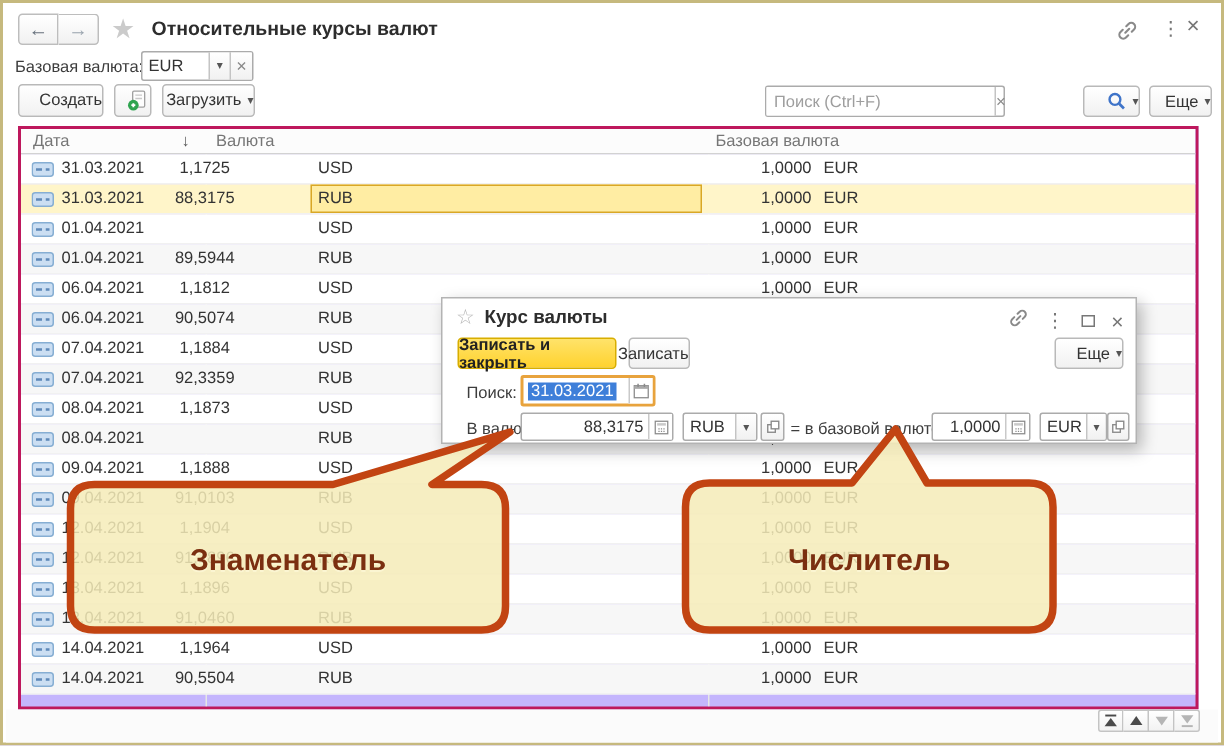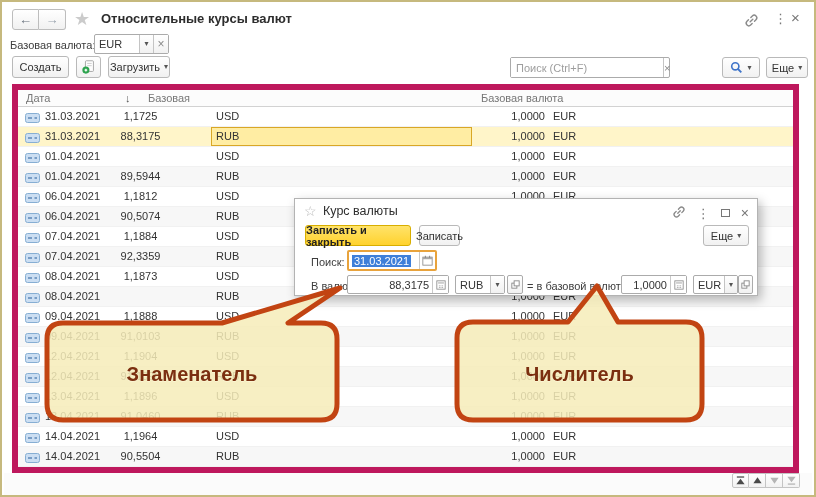--- a/index.html
+++ b/index.html
@@ -1,20 +1,20 @@
 <!DOCTYPE html>
 <html><head>
 <meta charset="utf-8">
 <style>
 *{box-sizing:border-box;margin:0;padding:0}
 html,body{width:816px;height:497px;overflow:hidden}
 .win{position:relative;width:816px;height:497px;background:#fff;border:2px solid #C6B97E;
      font-family:"Liberation Sans",sans-serif;font-size:11px;color:#333}
 .abs{position:absolute}
-.btn{position:absolute;display:flex;align-items:center;justify-content:center;gap:4px;
+.btn{position:absolute;display:flex;align-items:center;justify-content:flex-end;gap:4px;
      background:linear-gradient(#FFFFFF,#F1F1F1);border:1px solid #B9B9B9;border-radius:3px;
      font-size:11px;color:#333;cursor:pointer}
 .arr{font-size:8px;color:#555;line-height:1}
 .ico-x{color:#8a8a8a;font-size:12px;line-height:1}
 
 .navgrp{position:absolute;left:10px;top:7px;display:flex}
 .navbtn{width:27px;height:21px;background:linear-gradient(#fff,#F1F1F1);border:1px solid #BDBDBD;
         display:flex;align-items:center;justify-content:center;font-size:13px;cursor:pointer}
 .navbtn:first-child{border-radius:3px 0 0 3px}
 .navbtn:last-child{border-radius:0 3px 3px 0;border-left:none}
@@ -22,21 +22,21 @@
 .title{position:absolute;left:99px;top:9px;font-size:13px;font-weight:bold;color:#2d2d2d}
 .dots{font-size:13px;color:#777;line-height:1}
 .maxbox{width:9px;height:8px;border:1.4px solid #777}
 
 .flabel{position:absolute;left:8px;top:37px;color:#3d3d3d}
 .combo{position:absolute;display:flex;height:20px;border:1px solid #ABABAB;border-radius:2px;background:#fff}
 .combo .cval{display:flex;align-items:center;padding:0 4px}
 .combo .cseg{display:flex;align-items:center;justify-content:center;border-left:1px solid #C4C4C4;
              background:linear-gradient(#fff,#F1F1F1);cursor:pointer}
 
-.table{position:absolute;left:10px;top:82px;width:787px;height:389px;border:6px solid #be185d;background:#5eead4;overflow:hidden}
+.table{position:absolute;left:10px;top:82px;width:787px;height:389px;border:2px solid #be185d;background:#c4b5fd;overflow:hidden}
 .thead{position:absolute;left:0;top:0;right:0;height:17px;border-bottom:1px solid #D2D2D2;background:#FCFCFC;color:#767676}
 .th{position:absolute;line-height:16px}
 .vsep{position:absolute;top:0;bottom:0;width:1px;background:#E6E6E6}
 .trow{position:absolute;left:0;right:0;height:20px;border-bottom:1px solid #F1F1F1;background:#fff}
 .trow.alt{background:#F7F7F7}
 .trow.sel{background:#FFF5C9}
 .trow span{position:absolute;line-height:19px;z-index:1}
 .ricon{left:7px;top:4px;height:11px}
 .c-date{left:27px}
 .c-rate{left:55px;width:135px;text-align:center}
@@ -47,21 +47,21 @@
 .trow.sel .acell{display:block}
 
 .search{position:absolute;left:508px;top:55px;width:160px;height:21px;border:1px solid #ABABAB;border-radius:2px;display:flex;background:#fff}
 .search input{flex:1;border:none;outline:none;font:11px "Liberation Sans",sans-serif;padding:0 5px;color:#333}
 .search input::placeholder{color:#9E9E9E}
 .search .sx{width:20px;display:flex;align-items:center;justify-content:center;border-left:1px solid #C4C4C4;cursor:pointer;color:#8a8a8a}
 
 .dlg{position:absolute;left:292px;top:196px;width:464px;height:98px;background:#fff;border:1px solid #B3B3B3;
      box-shadow:3px 4px 10px rgba(0,0,0,.28);z-index:40}
 .dlg .dstar{position:absolute;left:9px;top:4px;font-size:14px;color:#B9B9B9}
-.dlg .dtitle{position:absolute;left:28px;top:5px;font-size:12.5px;font-weight:normal;color:#2d2d2d}
+.dlg .dtitle{position:absolute;left:28px;top:5px;font-size:12.5px;font-weight:bold;color:#2d2d2d}
 .dlg .dicons{position:absolute;right:8px;top:6px;display:flex;align-items:center;gap:11px}
 .ybtn{position:absolute;left:10px;top:26px;width:106px;height:21px;display:flex;align-items:center;justify-content:center;
       background:linear-gradient(#FFE36A,#FFD22E);border:1px solid #D8AE00;border-radius:3px;font-weight:bold;color:#222;cursor:pointer}
 .field{position:absolute;display:flex;height:19px;border:1px solid #ABABAB;border-radius:2px;background:#fff}
 .field .fval{flex:1;display:flex;align-items:center;justify-content:flex-end;padding:0 3px}
 .field .fbtn{width:16px;display:flex;align-items:center;justify-content:center;border-left:1px solid #C9C9C9;cursor:pointer;background:#fff}
 .focusring{border:2px solid #E8A33D !important;height:21px !important}
 .selblue{background:#3E7FD9;color:#fff;padding:0 2px}
 .dlbl{position:absolute;color:#3d3d3d}
 .openbtn{position:absolute;width:16px;height:19px;border:1px solid #ABABAB;border-radius:2px;background:linear-gradient(#fff,#F1F1F1);
@@ -148,21 +148,21 @@
     <span>Еще</span>
       <span class="arr">▾</span>
   </div>
 
   <div class="table">
     <div class="vsep" style="left:123px"></div>
     <div class="vsep" style="left:458px"></div>
     <div class="thead">
       <div class="th" style="left:8px">Дата</div>
       <div class="th" style="left:107px;color:#555">↓</div>
-      <div class="th" style="left:130px">Базовая</div>
+      <div class="th" style="left:130px">Валюта</div>
       <div class="th" style="left:463px">Базовая валюта</div>
     </div>
     <div>
         <div class="trow" style="top: 17px;">
       <span class="ricon">
         <svg viewBox="0 0 15 11" width="15" height="11">
           <rect x="0.5" y="0.5" width="14" height="9" rx="2" fill="#CBDEF2" stroke="#86AED3"></rect>
           <path d="M3 5 h4 M9.5 5 h2.5" stroke="#5E88B8" stroke-width="1.6"></path>
         </svg>
       </span>

